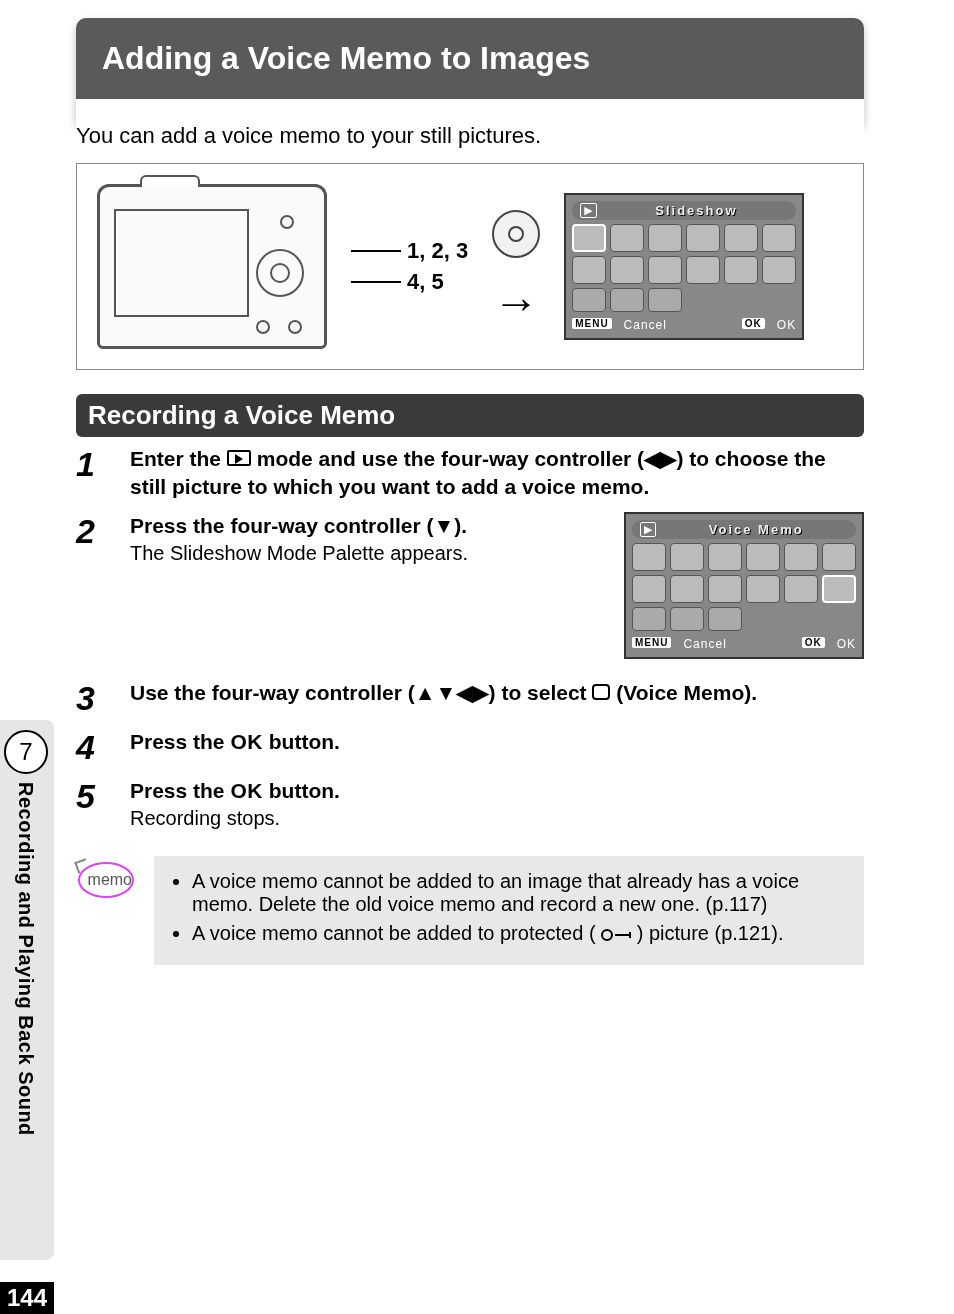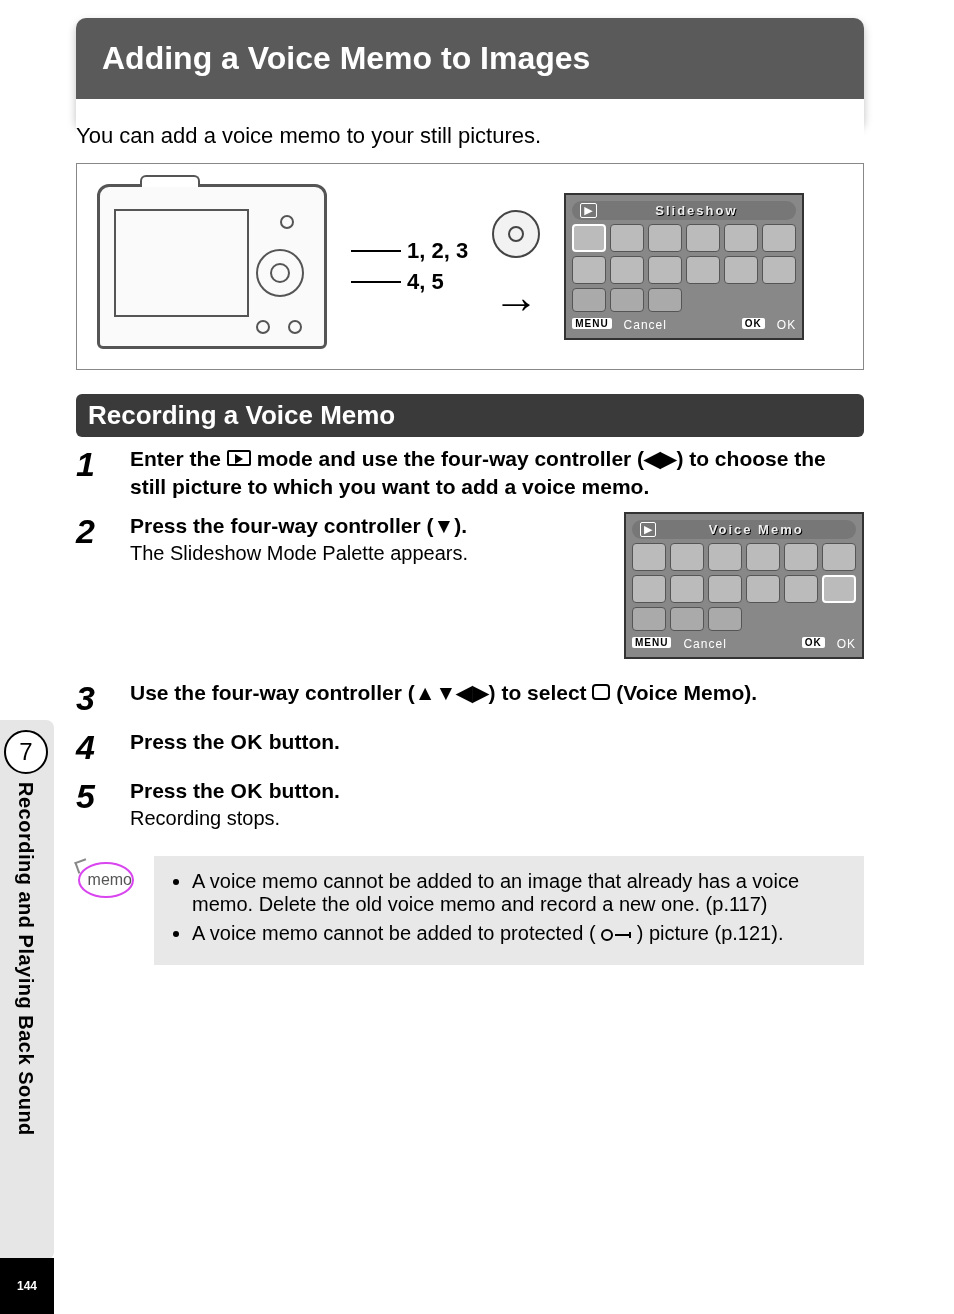--- a/index.html
+++ b/index.html
@@ -49,25 +49,25 @@
     text-orientation: mixed;
     font-weight: bold;
     font-size: 20px;
     letter-spacing: 0.5px;
   }
   .page-num {
     position: absolute;
     left: 0;
     bottom: 0;
     width: 54px;
-    height: 56px;
+    height: 32px;
     background: #000;
     color: #fff;
     font-weight: bold;
-    font-size: 12px;
+    font-size: 24px;
     display: flex;
     align-items: center;
     justify-content: center;
   }
   .content {
     margin-left: 76px;
     padding-top: 18px;
     padding-right: 90px;
   }
   .title-banner {

